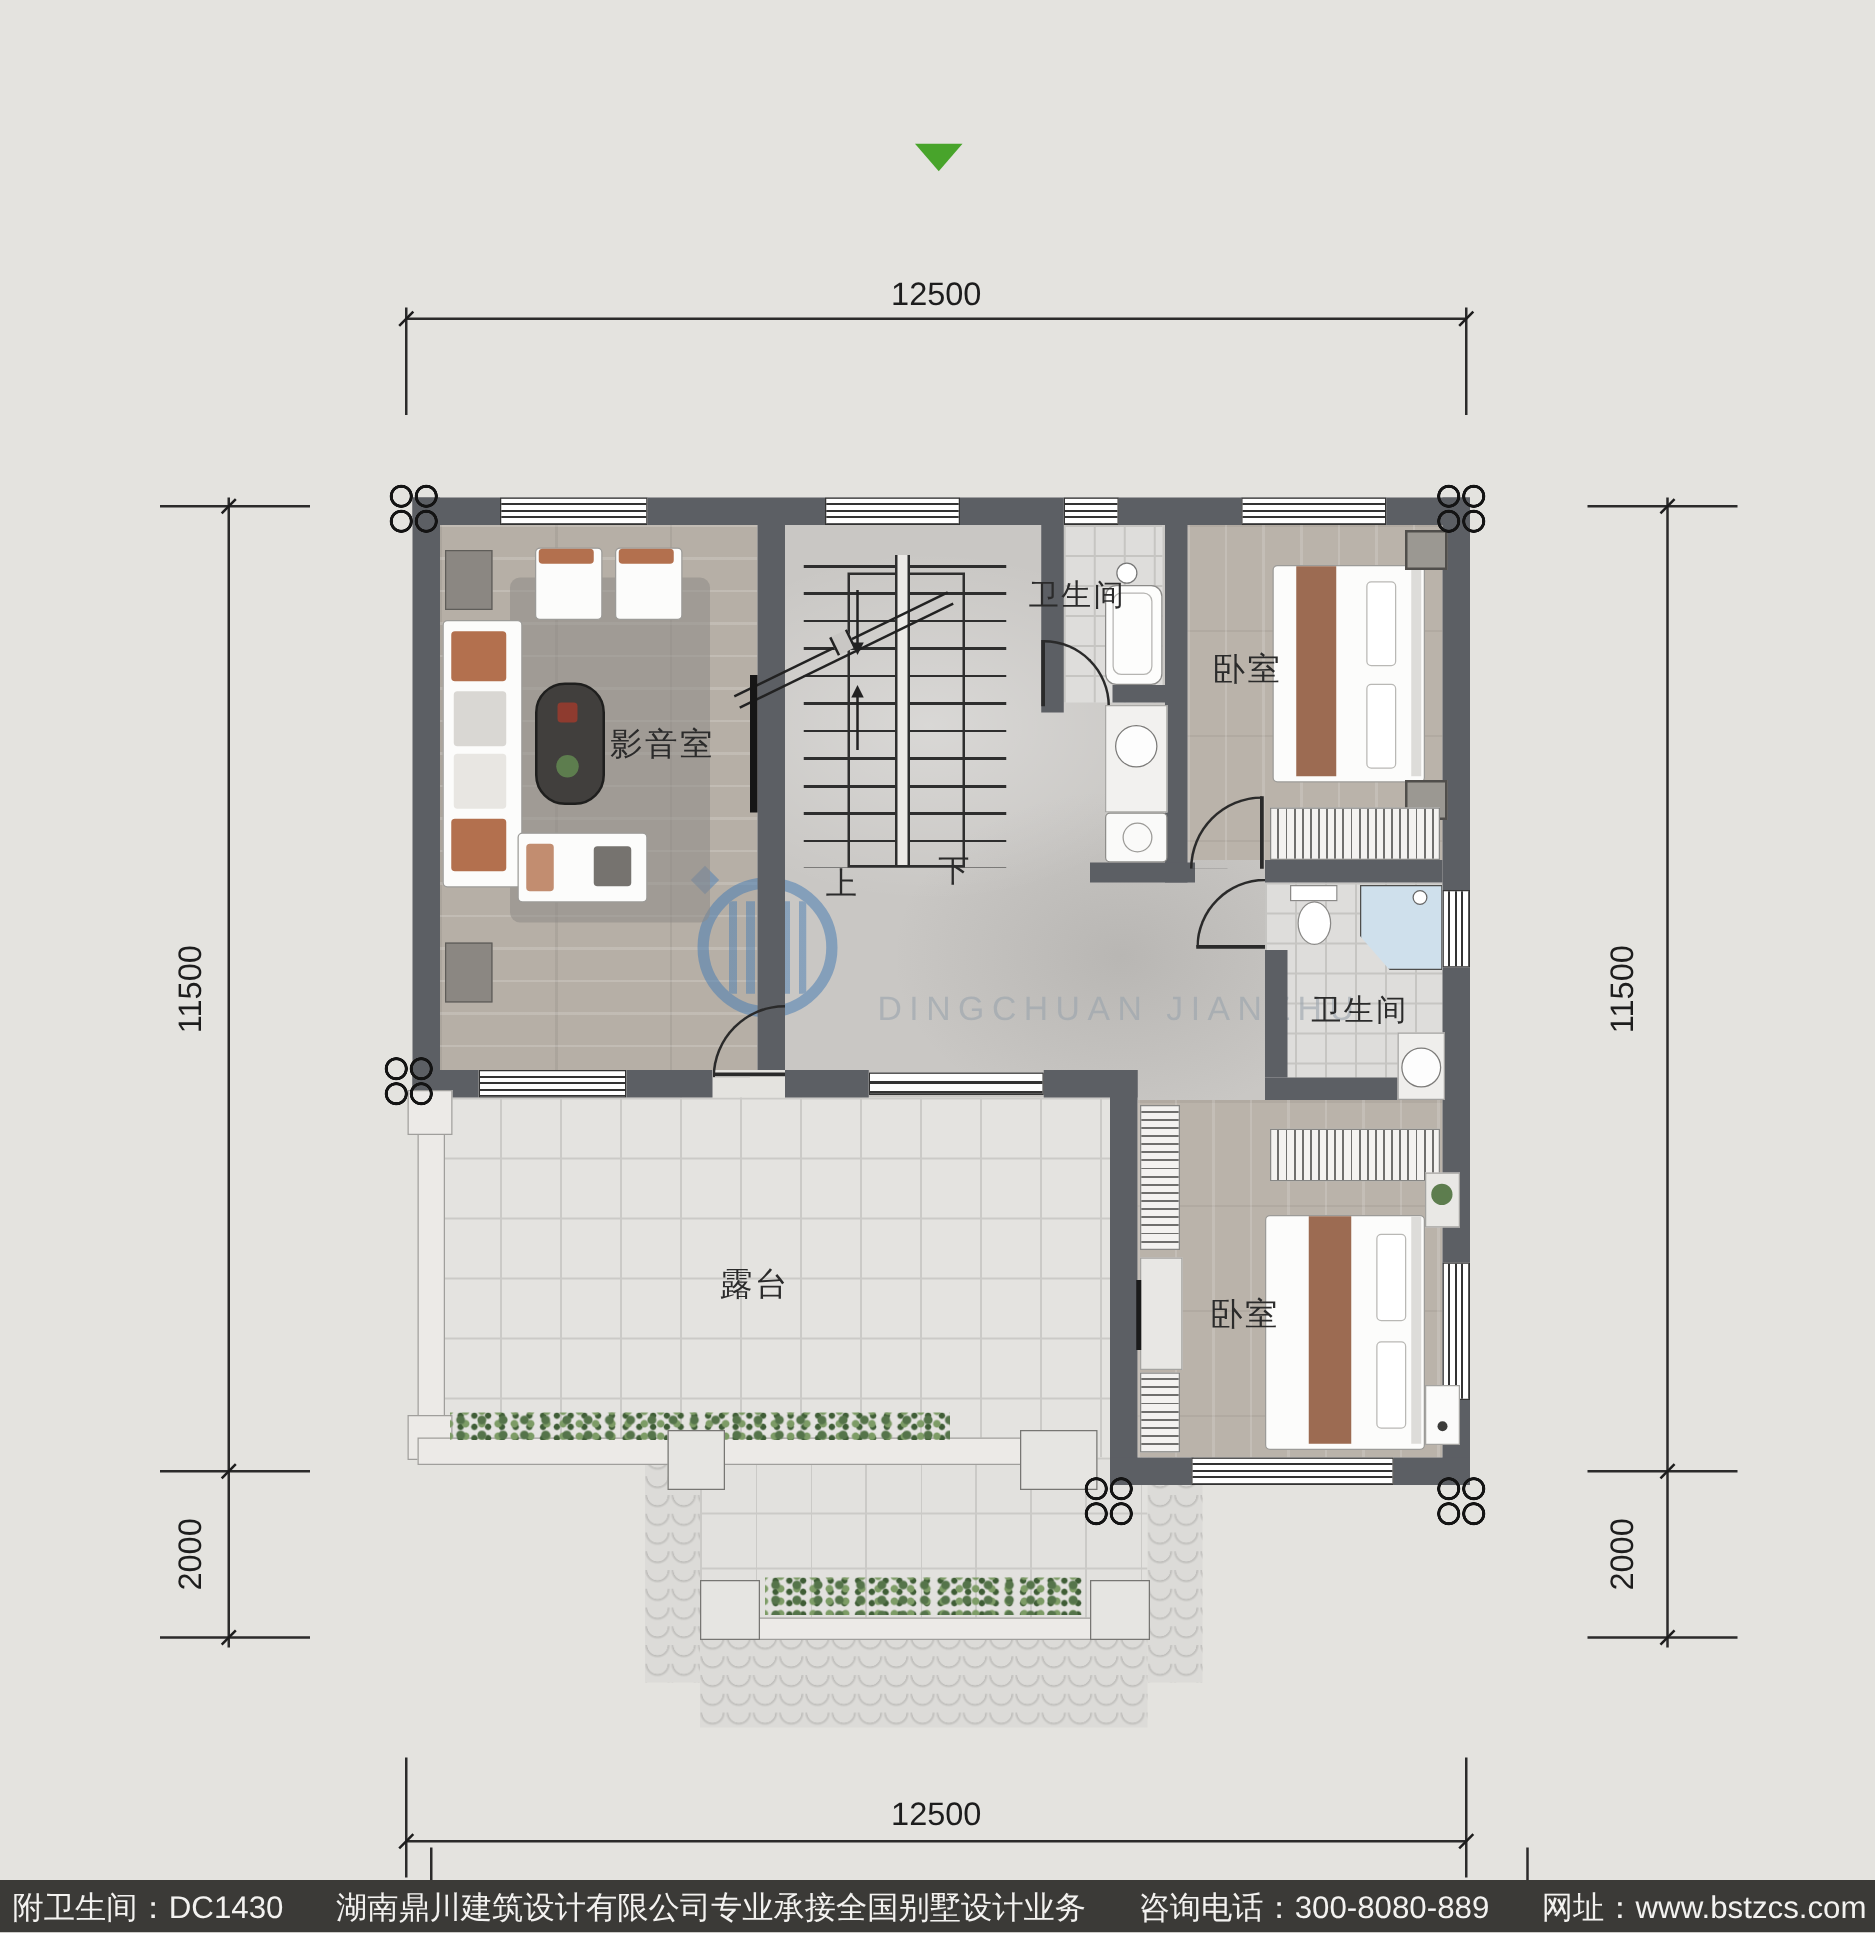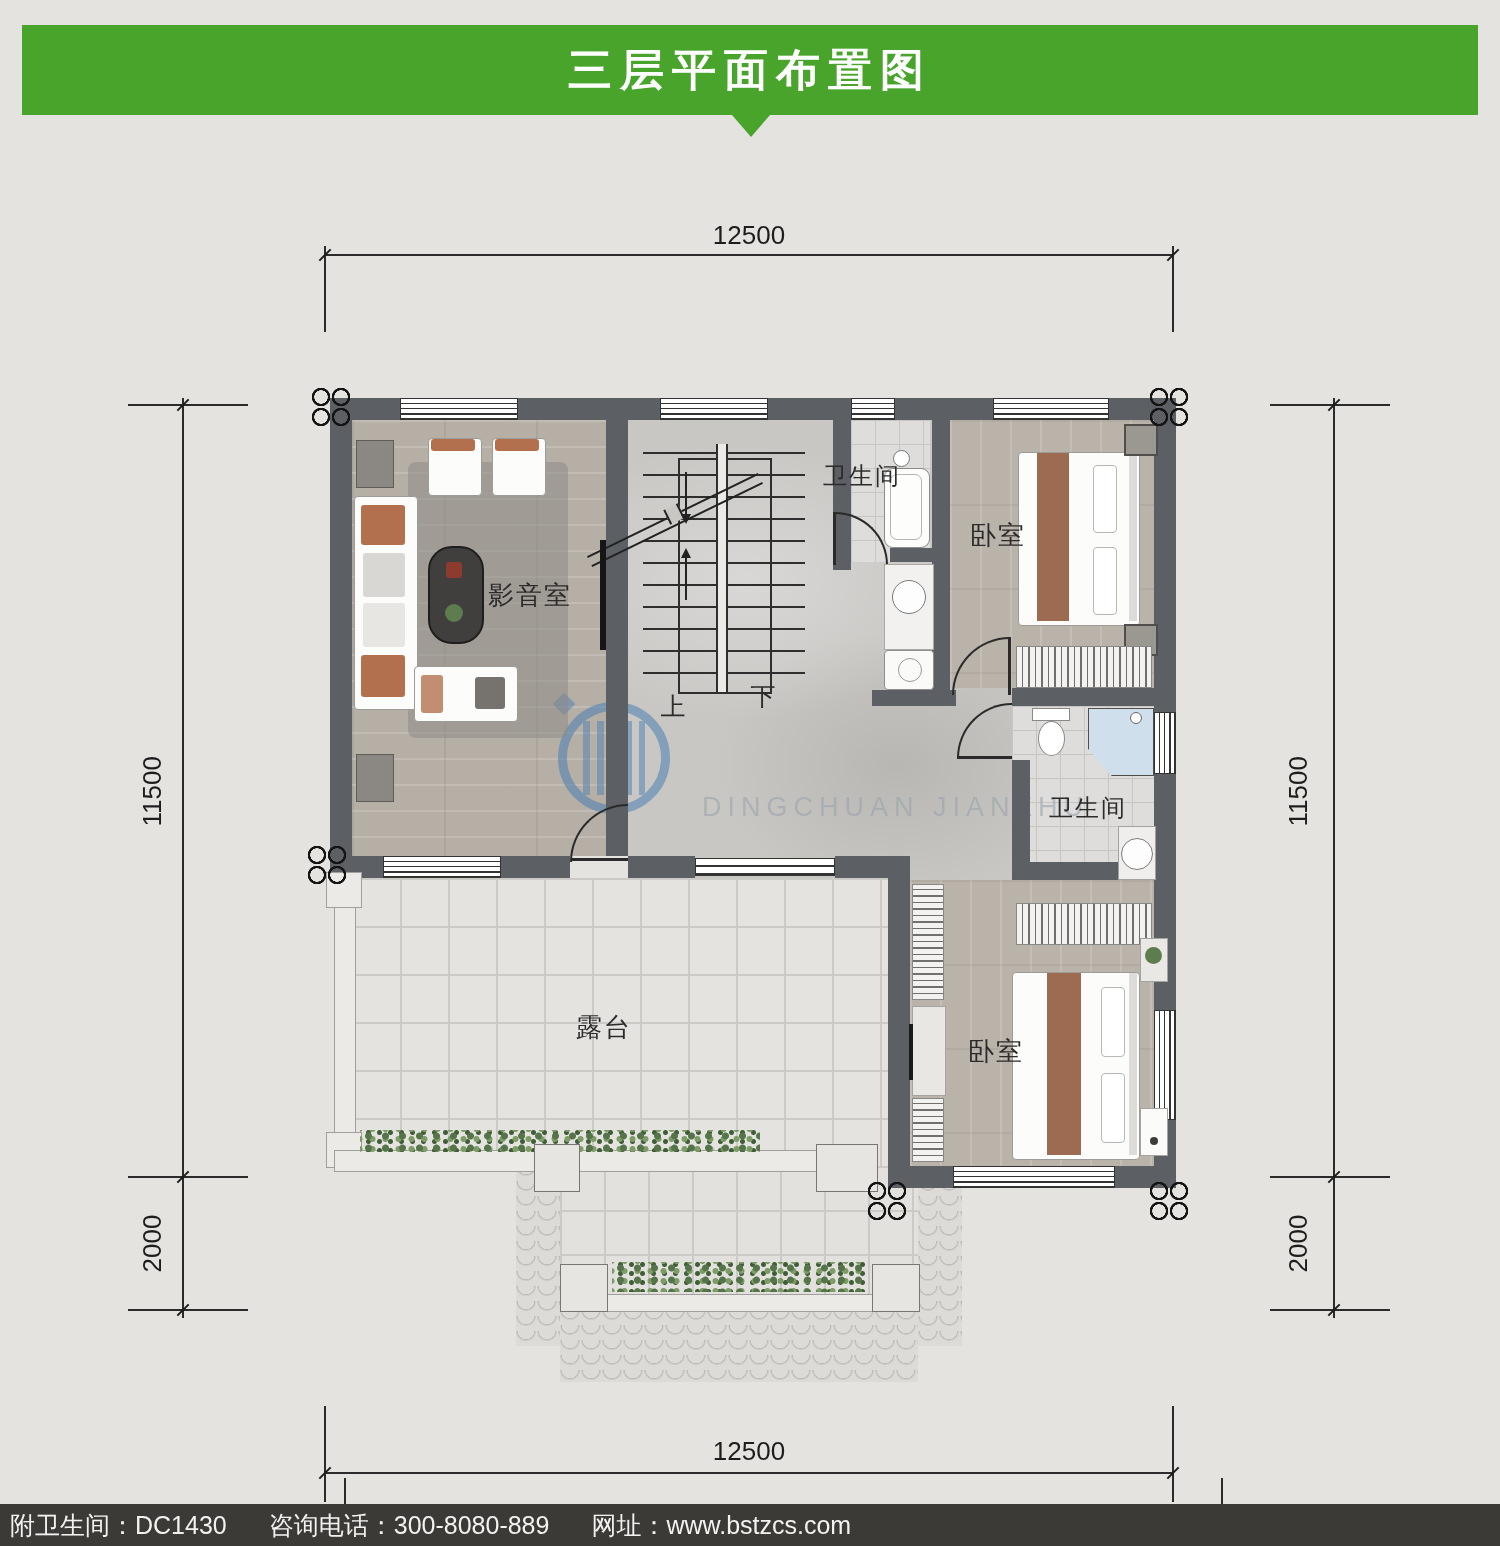--- a/index.html
+++ b/index.html
@@ -73,23 +73,20 @@
   .wm-cn{font-size:76px;font-weight:bold;color:#98968f;opacity:.55;letter-spacing:14px;white-space:nowrap;}
   .wm-en{font-size:27px;font-weight:normal;color:#9aa4ad;opacity:.6;letter-spacing:6px;white-space:nowrap;}
   .footer{left:0;top:1504px;width:1500px;height:42px;background:#3b3a37;color:#f3f2f0;
         display:flex;align-items:center;font-size:25px;gap:42px;padding-left:10px;box-sizing:border-box;white-space:nowrap;}
 </style>
 </head>
 <body>
 
 <div class="canvas">
 
-  <div class="abs hdr">
-    <span>三层平面布置图</span>
-  </div>
   <div class="abs hdr-tri"></div>
 
   <div class="abs dl" style="left:325px;top:254px;width:848px;height:2px;"></div>
   <div class="abs dl" style="left:324px;top:246px;width:2px;height:86px;"></div>
   <div class="abs dl" style="left:1172px;top:246px;width:2px;height:86px;"></div>
   <div class="abs tick45" style="left:317px;top:254px;"></div>
   <div class="abs tick45" style="left:1165px;top:254px;"></div>
   <div class="abs dimtxt" style="left:689px;top:220px;width:120px;">12500</div>
 
   <div class="abs dl" style="left:325px;top:1472px;width:848px;height:2px;"></div>
@@ -282,17 +279,18 @@
   <div class="abs rlabel" style="left:958px;top:518px;width:80px;">卧室</div>
   <div class="abs rlabel" style="left:1030px;top:792px;width:116px;font-size:24px;">卫生间</div>
   <div class="abs rlabel" style="left:946px;top:1034px;width:100px;">卧室</div>
   <div class="abs rlabel" style="left:554px;top:1010px;width:100px;">露台</div>
 
   <div class="abs dl" style="left:344px;top:1478px;width:2px;height:26px;"></div>
   <div class="abs dl" style="left:1221px;top:1478px;width:2px;height:26px;"></div>
 
   <div class="abs footer">
     <span>附卫生间：DC1430</span>
+    <span>湖南鼎川建筑设计有限公司专业承接全国别墅设计业务</span>
     <span>咨询电话：300-8080-889</span>
     <span>网址：www.bstzcs.com</span>
   </div>
 
 </div>
 
 </body></html>

